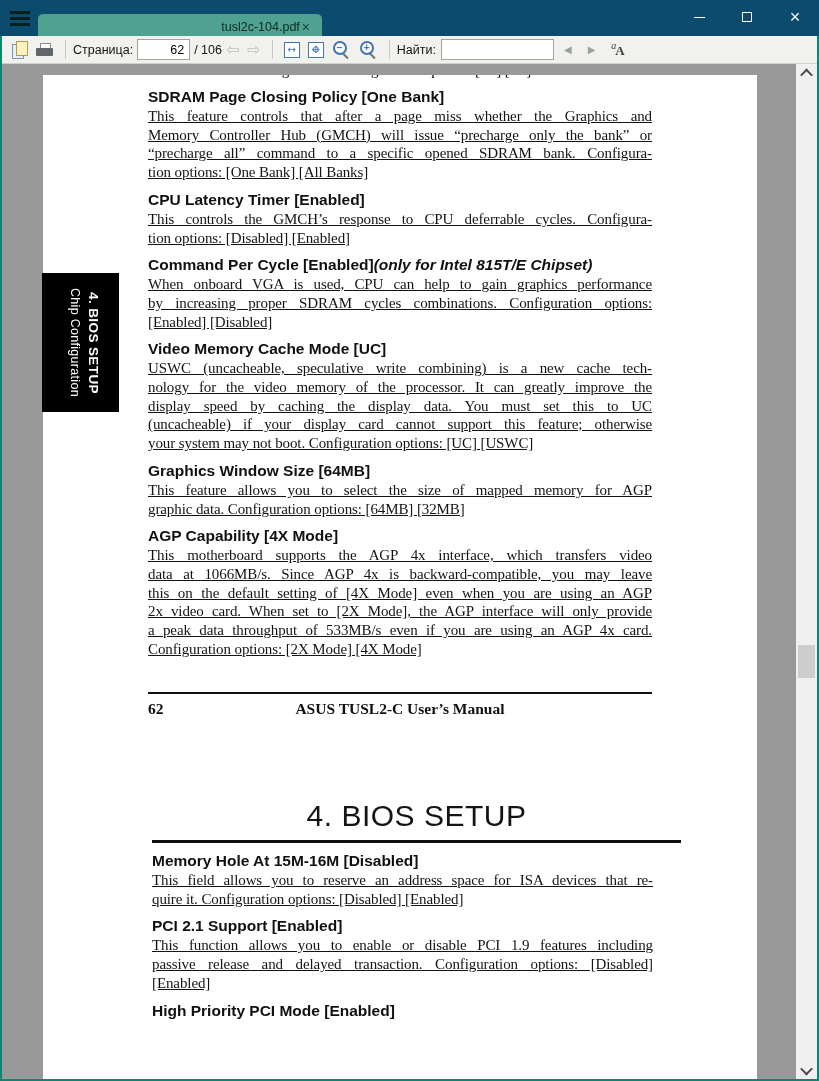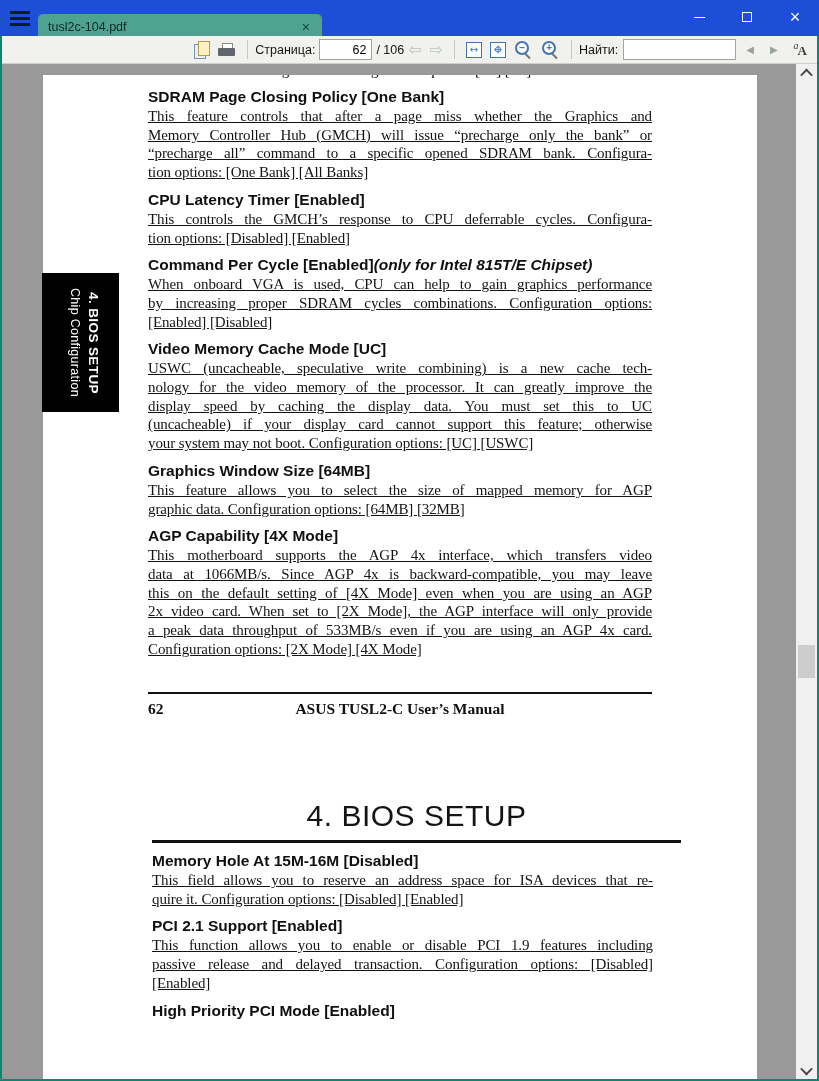--- a/index.html
+++ b/index.html
@@ -1,37 +1,37 @@
 <!DOCTYPE html>
 <html><head>
 <meta charset="utf-8">
 <style>
   html,body{margin:0;padding:0;width:819px;height:1081px;overflow:hidden;background:#fff;
             font-family:"Liberation Sans",sans-serif;}
   .window{position:relative;width:819px;height:1081px;background:#999;overflow:hidden;}
 
   
-  .titlebar{position:absolute;top:0;left:0;right:0;height:40px;background:#1d4ed8;}
+  .titlebar{position:absolute;top:0;left:0;right:0;height:40px;background:#0c4a6e;text-align:right;}
   .hamburger{position:absolute;left:10px;top:11px;width:20px;height:15px;display:flex;
              flex-direction:column;justify-content:space-between;cursor:pointer;}
   .hb{display:block;height:3px;background:#04221b;}
   .tab{position:absolute;left:38px;bottom:0;width:284px;height:26px;background:#4fa290;
        border-radius:5px 5px 0 0;display:flex;align-items:center;padding:0 10px;box-sizing:border-box;}
   .tab-title{flex:1;font-size:12.5px;color:#0d2a23;}
   .tab-close{font-size:14px;color:#15453a;line-height:1;padding:0 2px;cursor:pointer;}
   .win-controls{position:absolute;right:0;top:0;height:36px;display:flex;}
   .win-btn{width:48px;height:34px;display:flex;align-items:center;justify-content:center;cursor:pointer;}
   .min-glyph{display:block;width:11px;height:0;border-top:1.5px solid #fff;}
   .max-glyph{display:block;width:10px;height:10px;border:1.5px solid #fff;box-sizing:border-box;}
   .close-glyph{color:#fff;font-size:18px;font-weight:300;line-height:1;}
 
   
   .toolbar{position:absolute;top:36px;left:0;right:0;height:28px;background:#f1f1ee;
            border-bottom:1px solid #cfcfcc;display:flex;align-items:center;padding:0 8px;
-           box-sizing:border-box;font-size:12.5px;color:#141414;justify-content:flex-end;}
+           box-sizing:border-box;font-size:12.5px;color:#141414;}
   .tb-sep{width:1px;height:19px;background:#c6c6c2;margin:0 7px;}
   .tb-btn{display:flex;align-items:center;justify-content:center;padding:0 4px;cursor:pointer;}
   .ic-open{position:relative;width:16px;height:18px;}
   .ic-open:before{content:"";position:absolute;left:0;top:3px;width:10px;height:13px;
                   background:#e9eef3;border:1px solid #7d93aa;}
   .ic-open:after{content:"";position:absolute;left:4px;top:0;width:10px;height:13px;
                  background:#fdf3c1;border:1px solid #b29a4e;}
   .ic-print{position:relative;width:18px;height:16px;}
   .ic-print:before{content:"";position:absolute;left:4px;top:1px;width:9px;height:5px;
                    background:#fff;border:1px solid #8a8a8a;}

